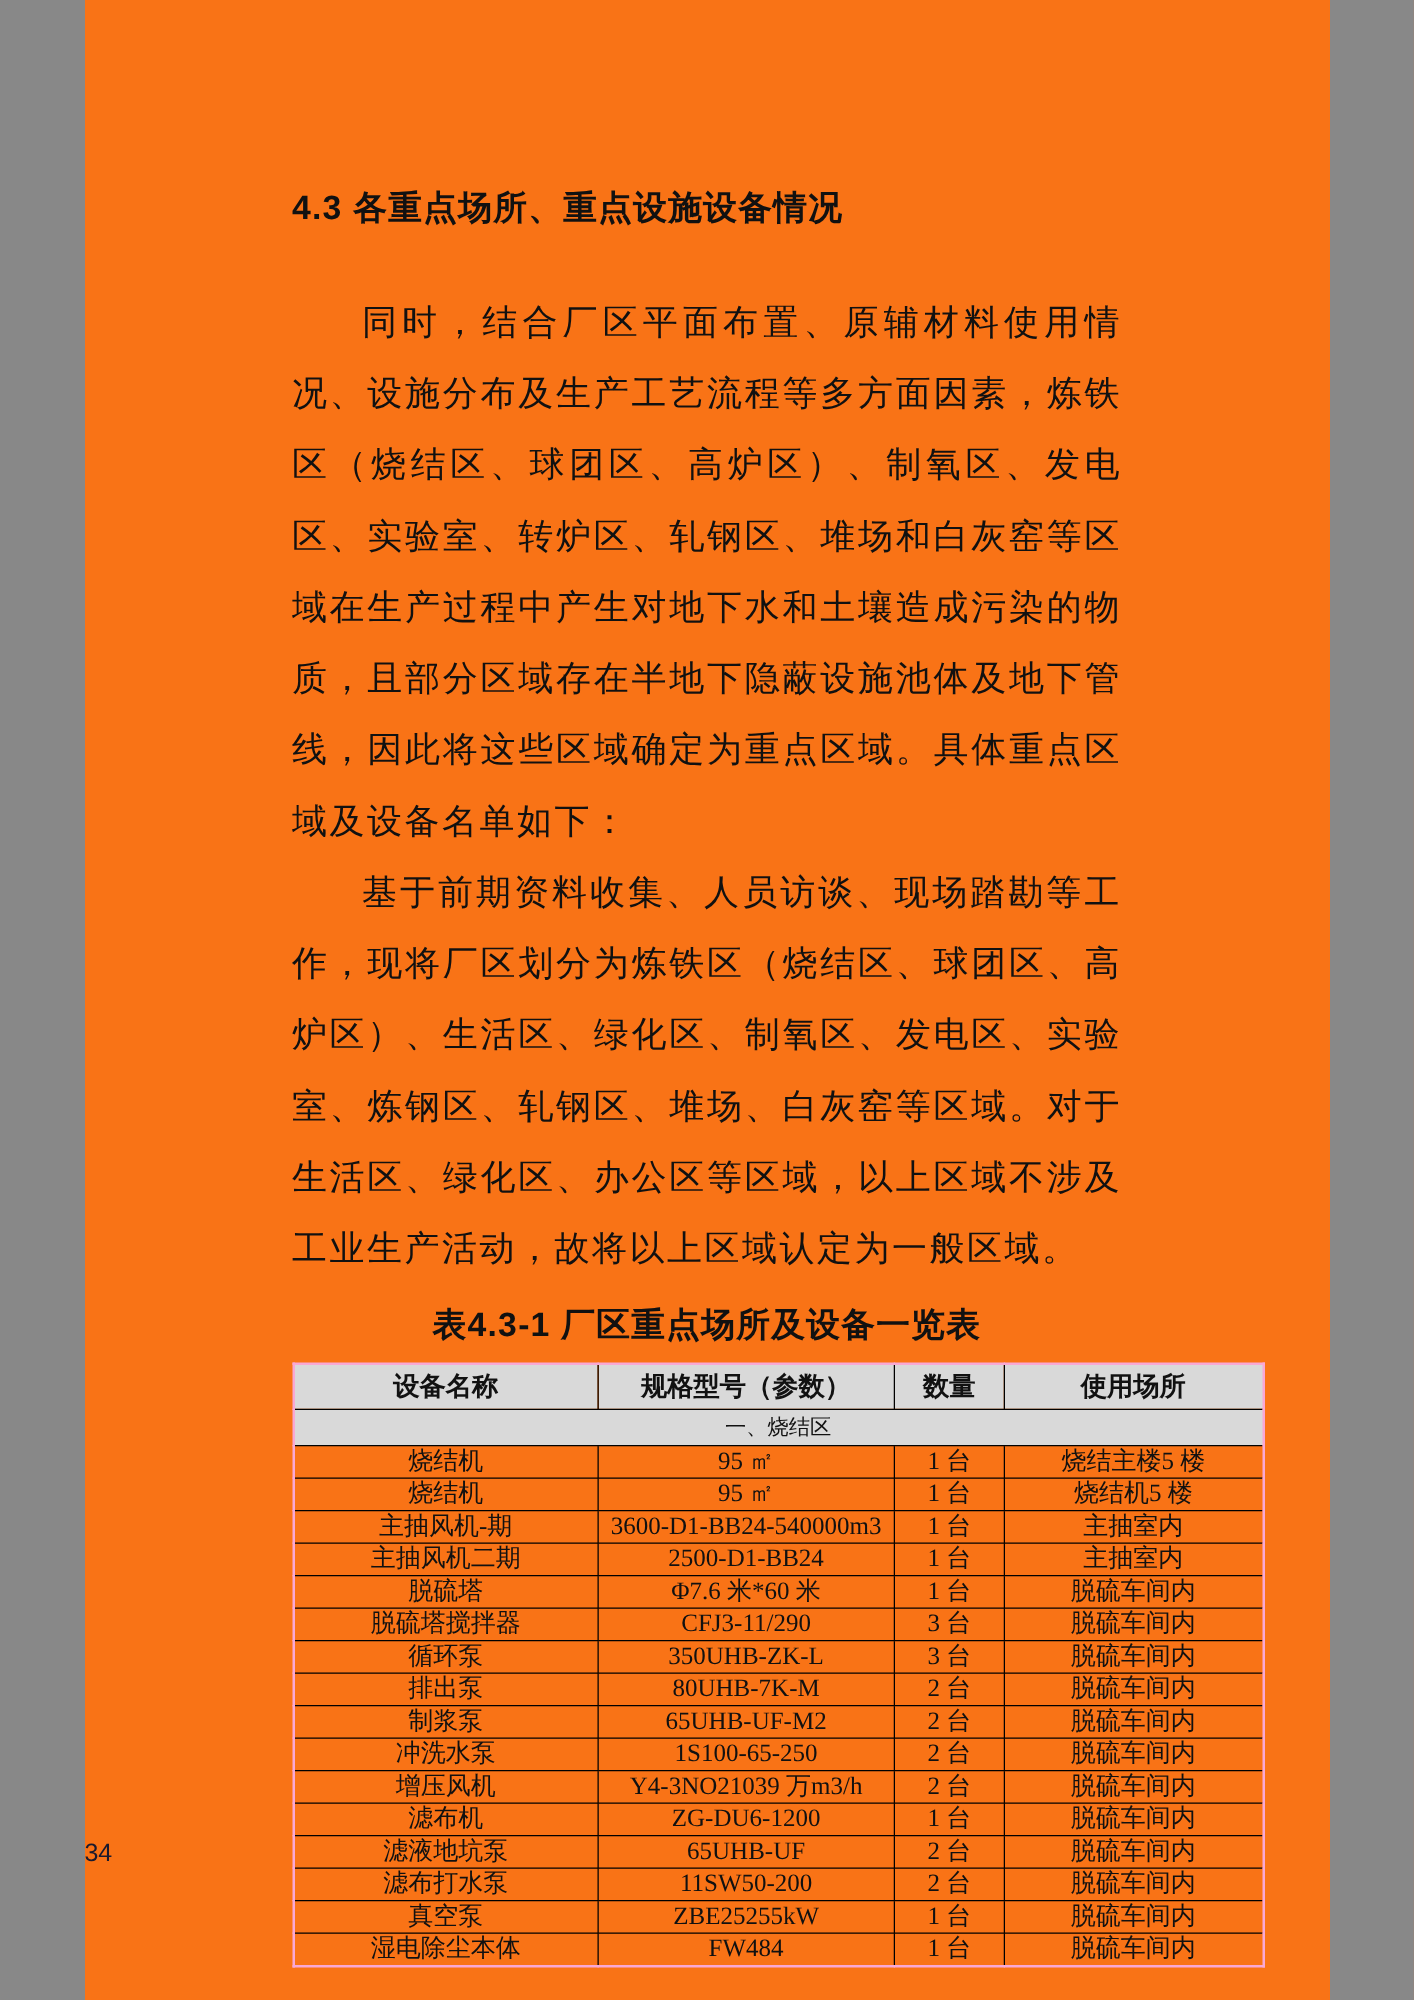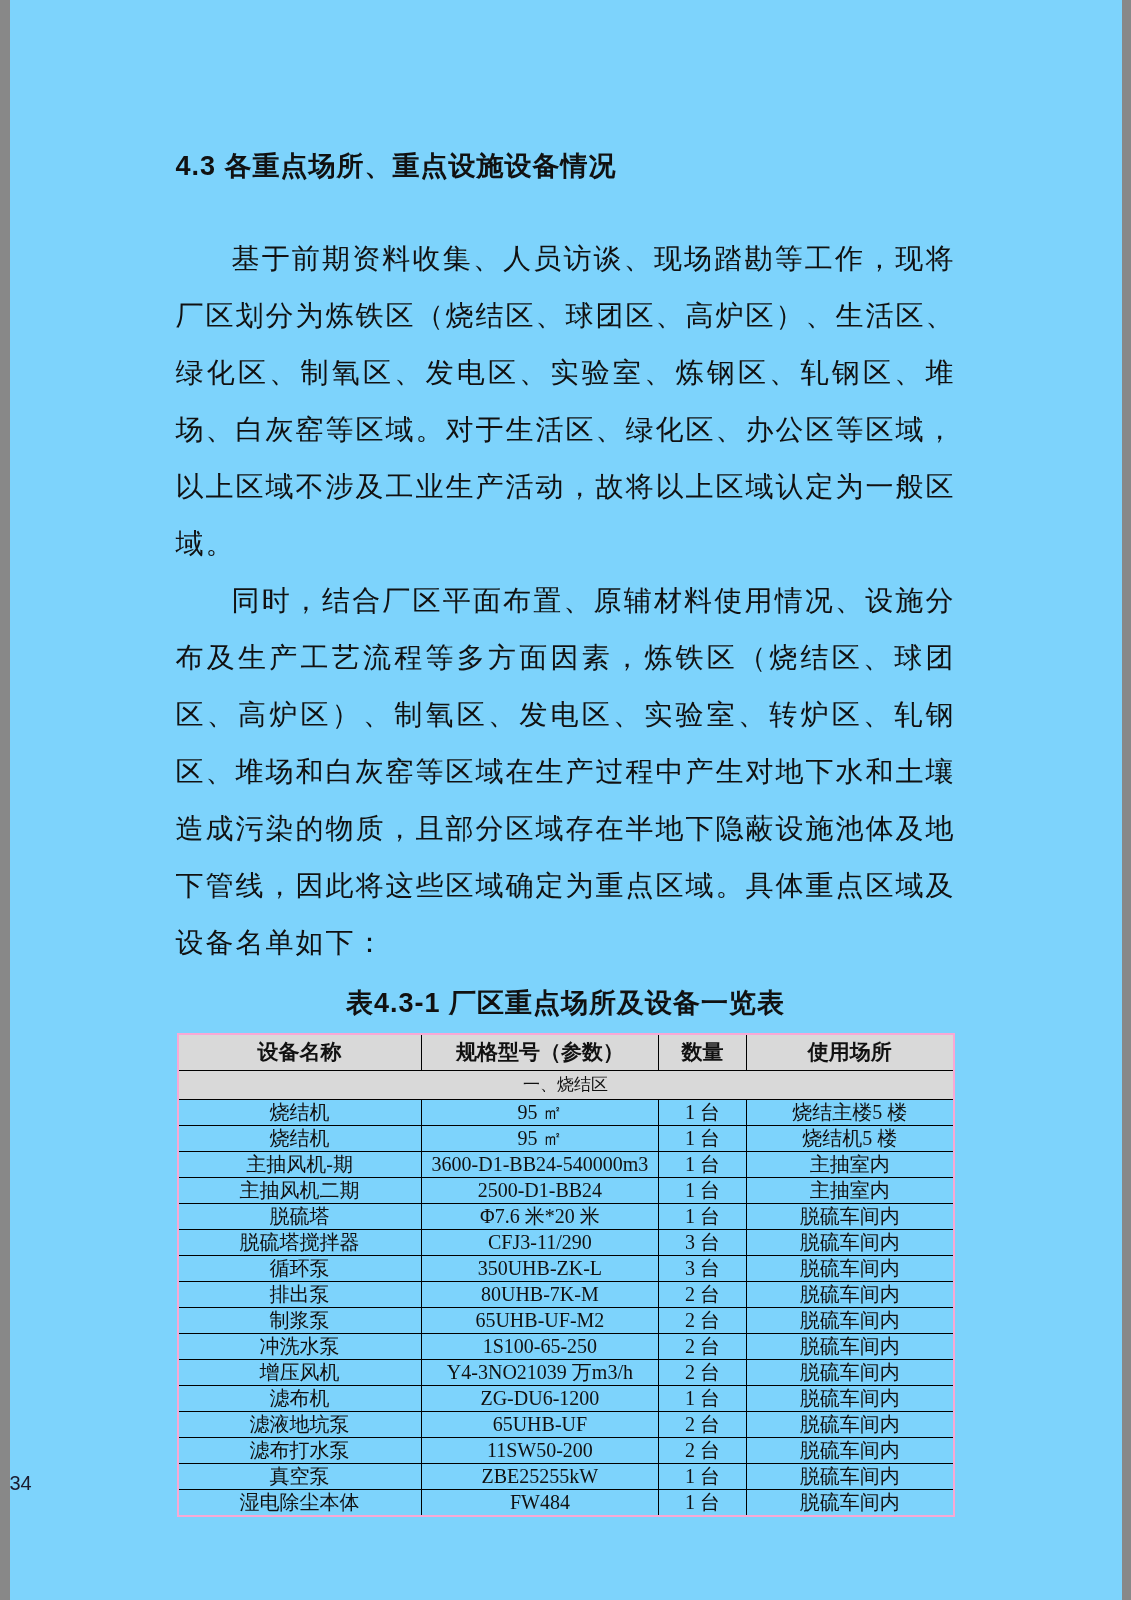--- a/index.html
+++ b/index.html
@@ -1,20 +1,20 @@
 <!DOCTYPE html>
 <html><head>
 <meta charset="utf-8">
 <style>
   html,body { margin:0; padding:0; background:#888; }
   .page {
     position:relative;
-    width:1112px; height:1600px;
+    width:996px; height:1600px;
     margin:0 auto;
-    background:#7dd3fc;
+    background:#f97316;
     color:#111;
     font-family:"Liberation Serif", serif;
     box-sizing:border-box;
     padding:148px 166px 16px 166px;
     overflow:hidden;
   }
   .heading {
     font-family:"Liberation Sans", sans-serif;
     font-weight:bold;
     font-size:27px;
@@ -77,23 +77,23 @@
     color:#1a1a2e;
   }
 </style>
 </head>
 <body>
 
 <div class="page">
 
   <h1 class="heading">4.3  各重点场所、重点设施设备情况</h1>
 
+  <p class="body-para second">同时，结合厂区平面布置、原辅材料使用情况、设施分布及生产工艺流程等多方面因素，炼铁区（烧结区、球团区、高炉区）、制氧区、发电区、实验室、转炉区、轧钢区、堆场和白灰窑等区域在生产过程中产生对地下水和土壤造成污染的物质，且部分区域存在半地下隐蔽设施池体及地下管线，因此将这些区域确定为重点区域。具体重点区域及设备名单如下：</p>
+
   <p class="body-para">基于前期资料收集、人员访谈、现场踏勘等工作，现将厂区划分为炼铁区（烧结区、球团区、高炉区）、生活区、绿化区、制氧区、发电区、实验室、炼钢区、轧钢区、堆场、白灰窑等区域。对于生活区、绿化区、办公区等区域，以上区域不涉及工业生产活动，故将以上区域认定为一般区域。</p>
-
-  <p class="body-para second">同时，结合厂区平面布置、原辅材料使用情况、设施分布及生产工艺流程等多方面因素，炼铁区（烧结区、球团区、高炉区）、制氧区、发电区、实验室、转炉区、轧钢区、堆场和白灰窑等区域在生产过程中产生对地下水和土壤造成污染的物质，且部分区域存在半地下隐蔽设施池体及地下管线，因此将这些区域确定为重点区域。具体重点区域及设备名单如下：</p>
 
   <div class="table-title">表4.3-1 厂区重点场所及设备一览表</div>
 
   <table class="equip">
     <colgroup>
       <col style="width:31.4%">
       <col style="width:30.6%">
       <col style="width:11.3%">
       <col style="width:26.7%">
     </colgroup>
@@ -128,21 +128,21 @@
           <td>主抽室内</td>
         </tr>
         <tr>
           <td>主抽风机二期</td>
           <td>2500-D1-BB24</td>
           <td>1 台</td>
           <td>主抽室内</td>
         </tr>
         <tr>
           <td>脱硫塔</td>
-          <td>Φ7.6 米*20 米</td>
+          <td>Φ7.6 米*60 米</td>
           <td>1 台</td>
           <td>脱硫车间内</td>
         </tr>
         <tr>
           <td>脱硫塔搅拌器</td>
           <td>CFJ3-11/290</td>
           <td>3 台</td>
           <td>脱硫车间内</td>
         </tr>
         <tr>

